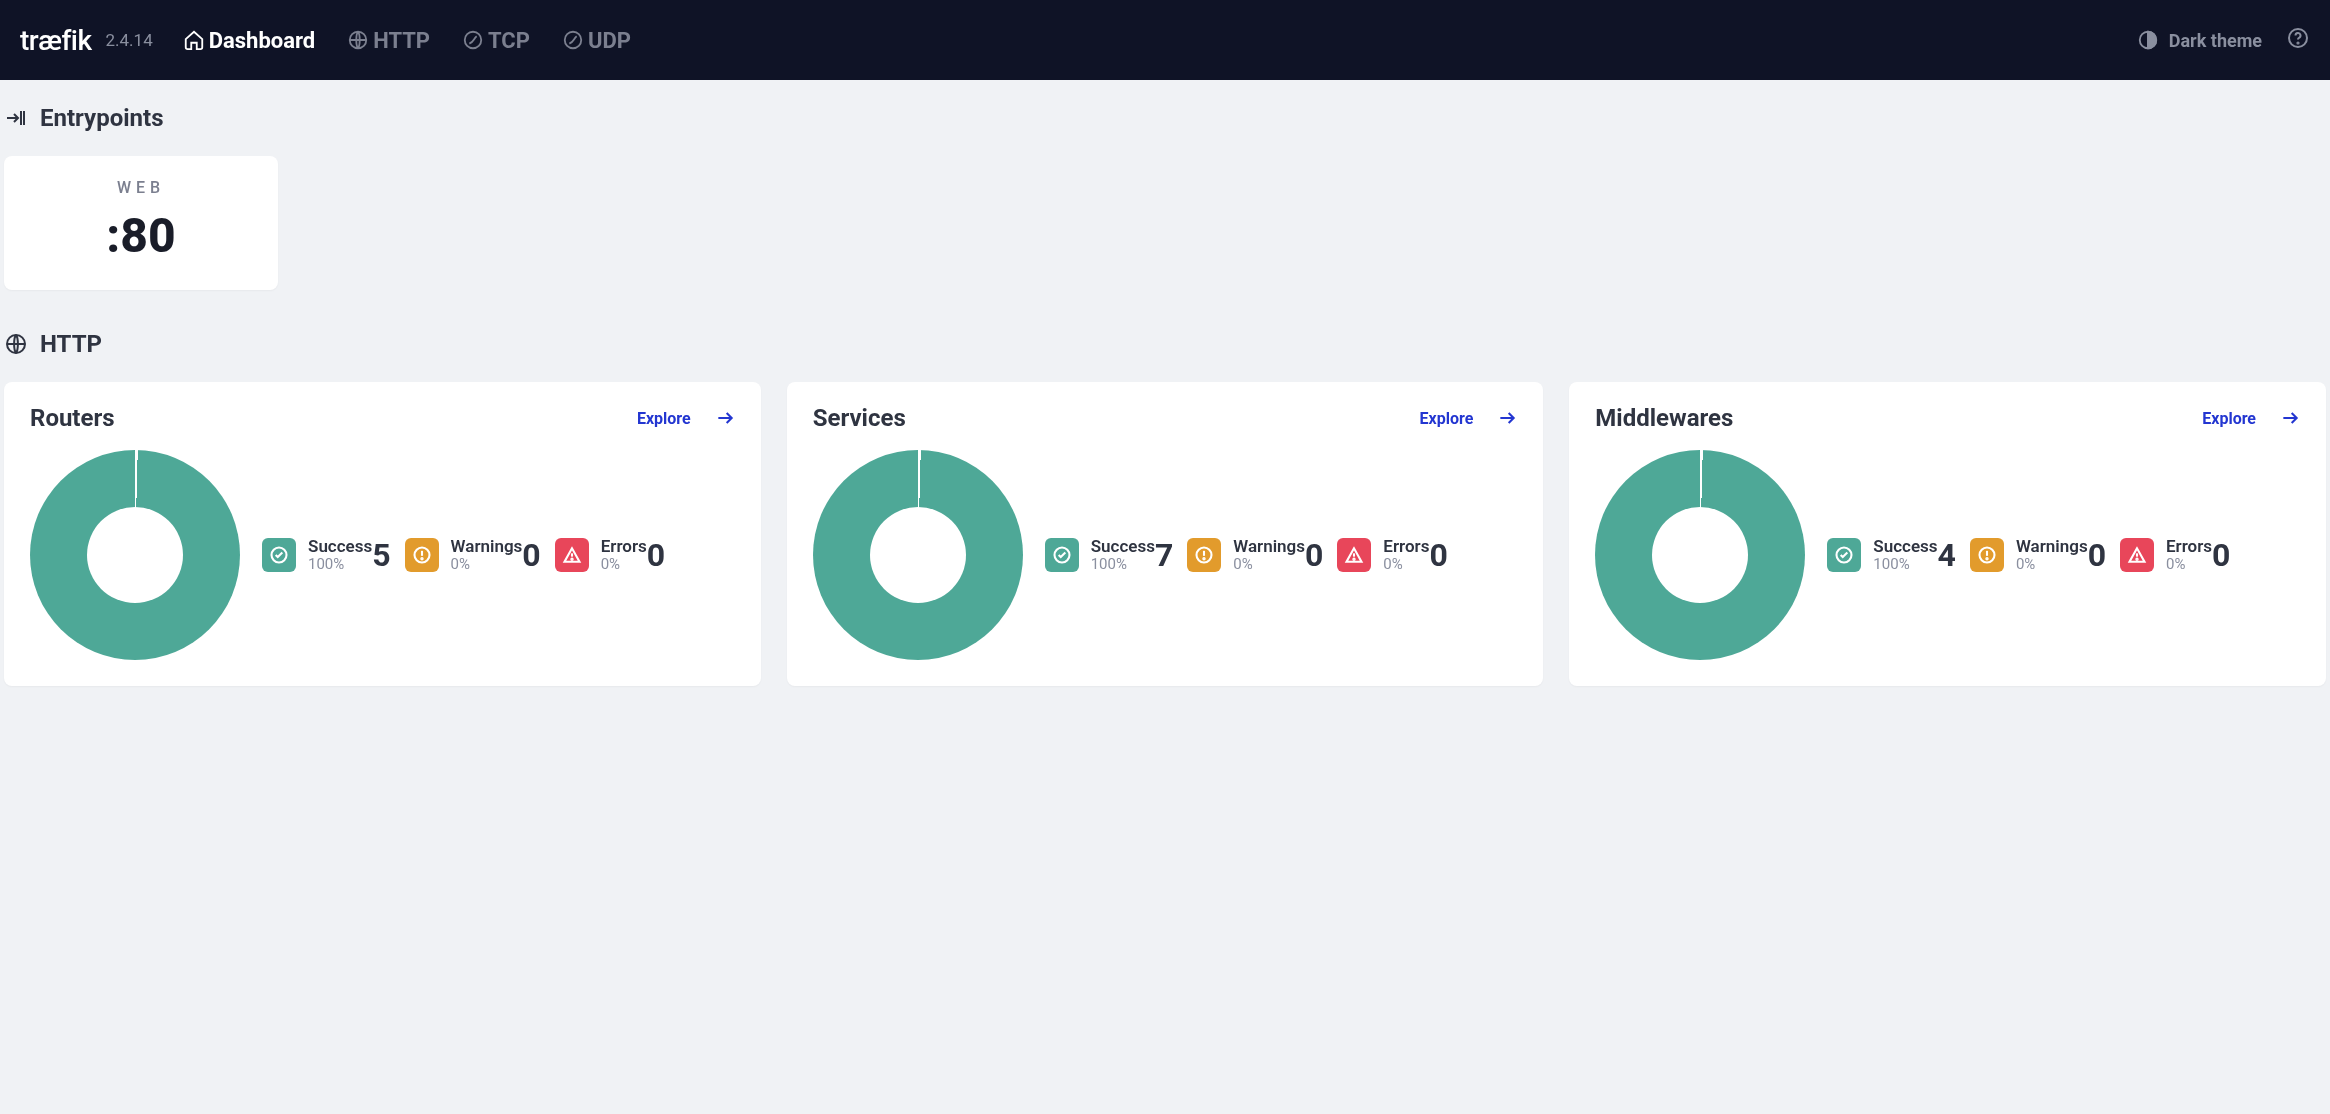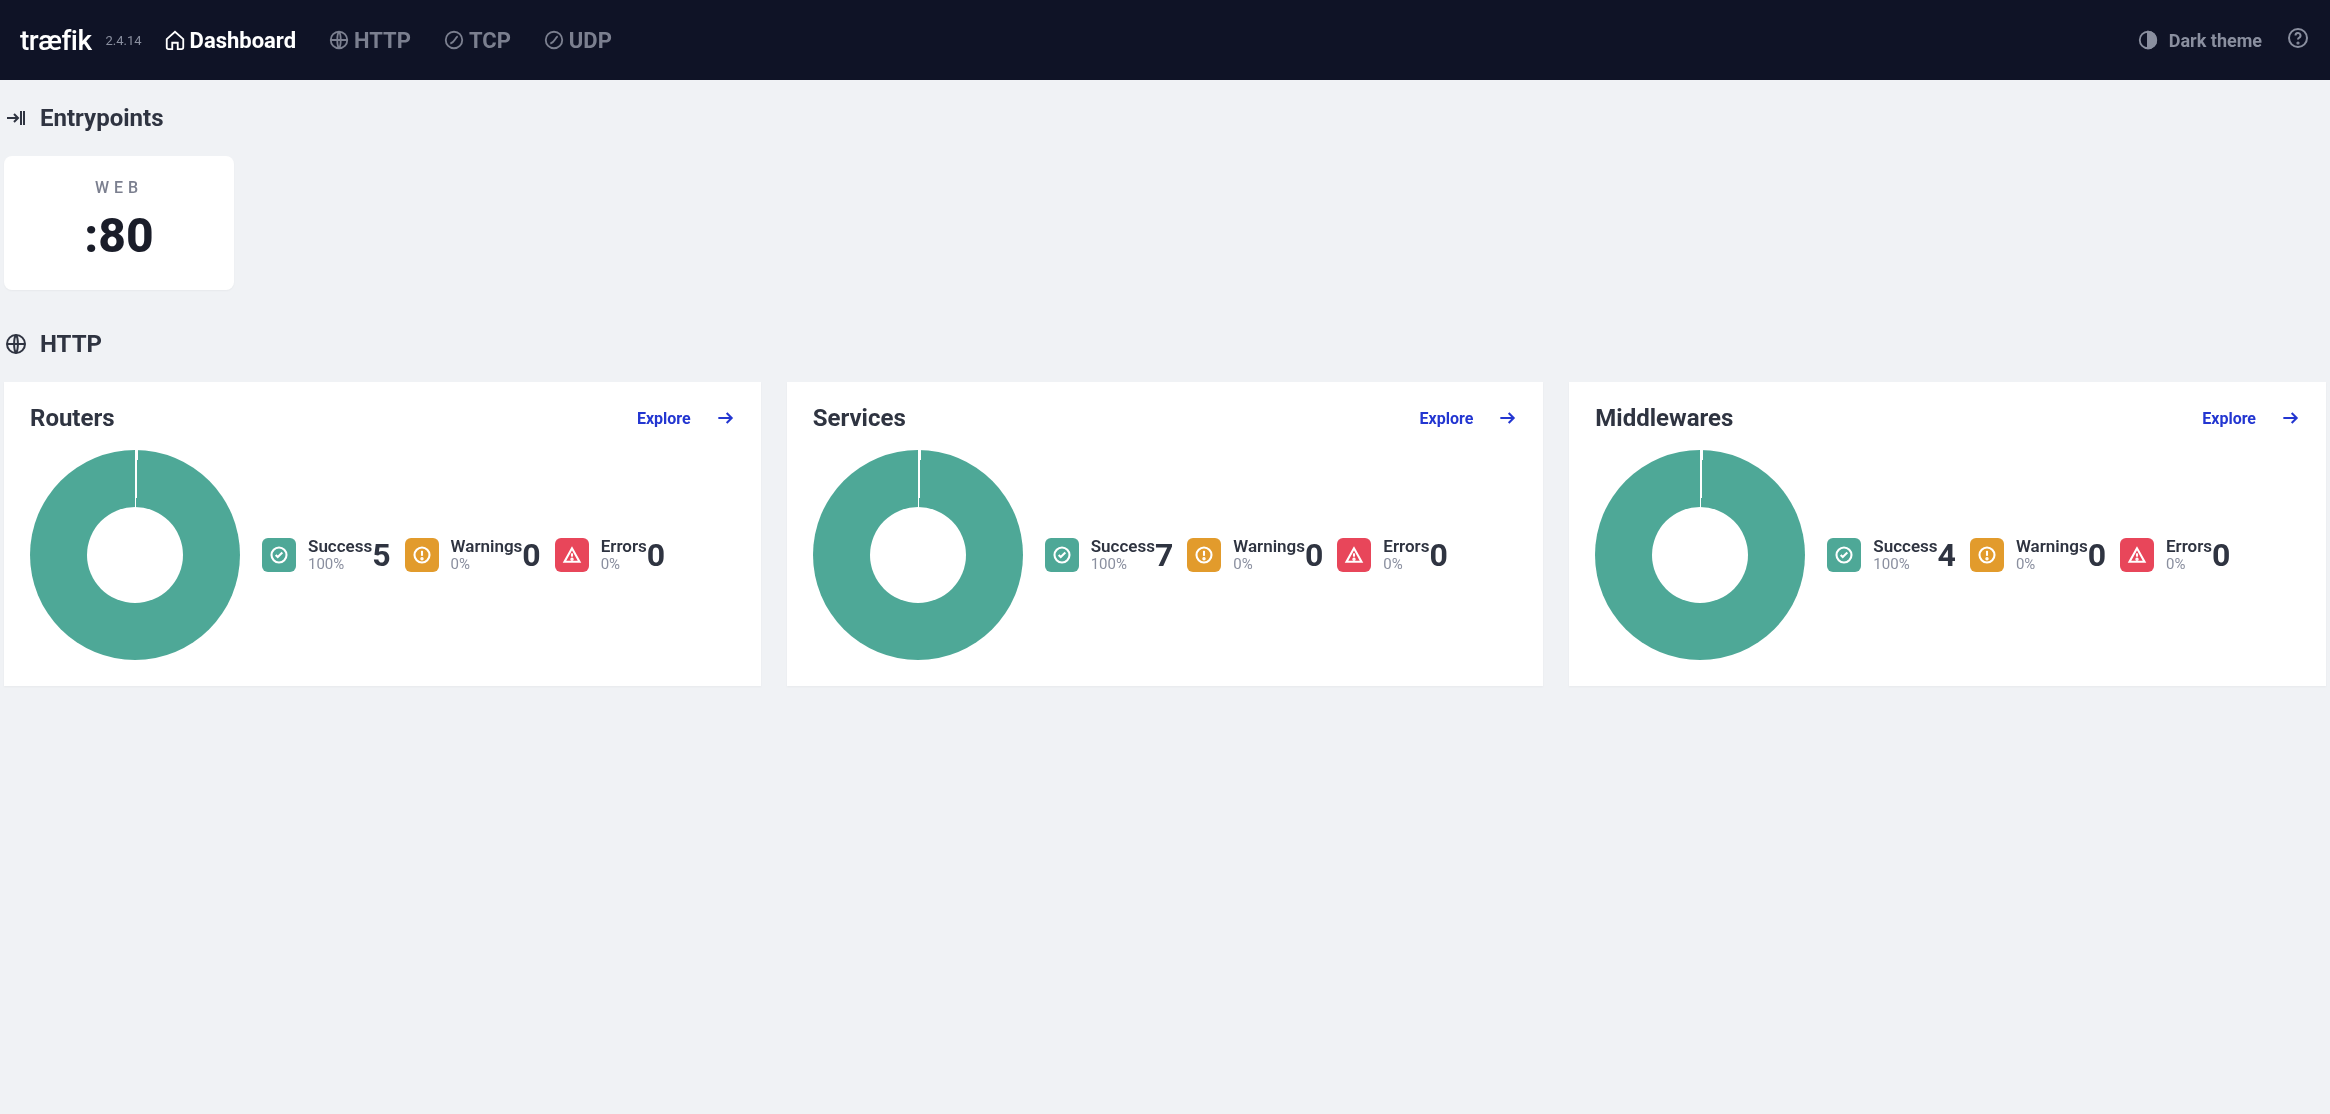--- a/index.html
+++ b/index.html
@@ -17,22 +17,22 @@
   }
   .logo {
     color: #fff;
     font-size: 28px;
     font-weight: 500;
     letter-spacing: -0.5px;
     margin-right: 14px;
   }
   .version {
     color: #8a8f9f;
-    font-size: 13px;
-    margin-right: 22px;
+    font-size: 17px;
+    margin-right: 30px;
   }
   .nav {
     display: flex;
     align-items: center;
     gap: 32px;
   }
   .nav-item {
     display: flex;
     align-items: center;
     gap: 4px;
@@ -74,21 +74,21 @@
     color: #2f3441;
   }
   .section-header svg { width: 24px; height: 24px; color: #2f3441; }
   .entrypoints {
     display: flex;
     gap: 26px;
   }
   .ep-card {
     background: #fff;
     border-radius: 8px;
-    width: 230px;
+    width: 274px;
     padding: 22px 10px 26px 10px;
     text-align: center;
     box-shadow: 0 1px 2px rgba(0,0,0,0.04);
   }
   .ep-name {
     color: #7b7f8f;
     font-size: 16px;
     letter-spacing: 5px;
     font-weight: 500;
     margin-bottom: 10px;
@@ -97,21 +97,21 @@
     font-size: 48px;
     font-weight: 800;
     color: #1a1d29;
   }
   .cards-row {
     display: flex;
     gap: 26px;
   }
   .stat-card {
     background: #fff;
-    border-radius: 0;
+    border-radius: 8px;
     flex: 1;
     padding: 22px 26px 26px 26px;
     box-shadow: 0 1px 2px rgba(0,0,0,0.04);
   }
   .stat-card-head {
     display: flex;
     align-items: center;
     justify-content: space-between;
     margin-bottom: 18px;
   }

